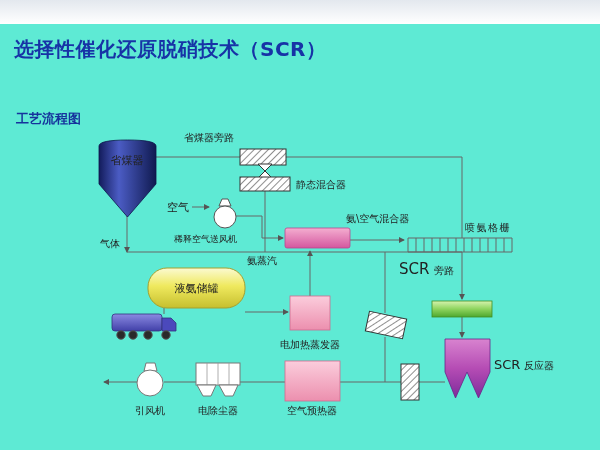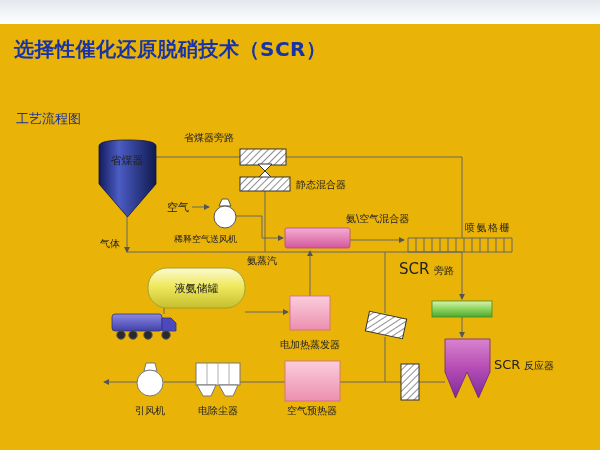--- a/index.html
+++ b/index.html
@@ -1,33 +1,33 @@
 <!DOCTYPE html>
 <html><head>
 <meta charset="utf-8">
 <style>
   html,body { margin:0; padding:0; background:#fff; }
   .page {
-    position:relative; width:600px; height:450px; background:#eab308;
+    position:relative; width:600px; height:450px; background:#5eead4;
     overflow:hidden; font-family:"DejaVu Sans", sans-serif;
   }
   .top-band {
     position:absolute; top:0; left:0; width:600px; height:24px;
     background:linear-gradient(180deg,#e3e8ee 0%,#ffffff 100%);
   }
   .title {
     position:absolute; left:14px; top:36px; font-size:20px; font-weight:bold;
     color:#1733a6; letter-spacing:0.5px; white-space:nowrap;
   }
   .subtitle {
     position:absolute; left:14px; top:76px; font-size:11px; font-weight:bold;
     color:#2a50b4; letter-spacing:0.2px; white-space:nowrap;
   }
   .section {
-    position:absolute; left:16px; top:110px; font-size:13px; font-weight:normal;
+    position:absolute; left:16px; top:110px; font-size:13px; font-weight:bold;
     color:#16339c; white-space:nowrap;text-align:right;
   }
   svg.diagram { position:absolute; top:0; left:0; }
   svg text { font-family:"DejaVu Sans", sans-serif; fill:#222222; }
 </style>
 </head>
 <body>
 
 <div class="page">
   <div class="top-band"></div>

